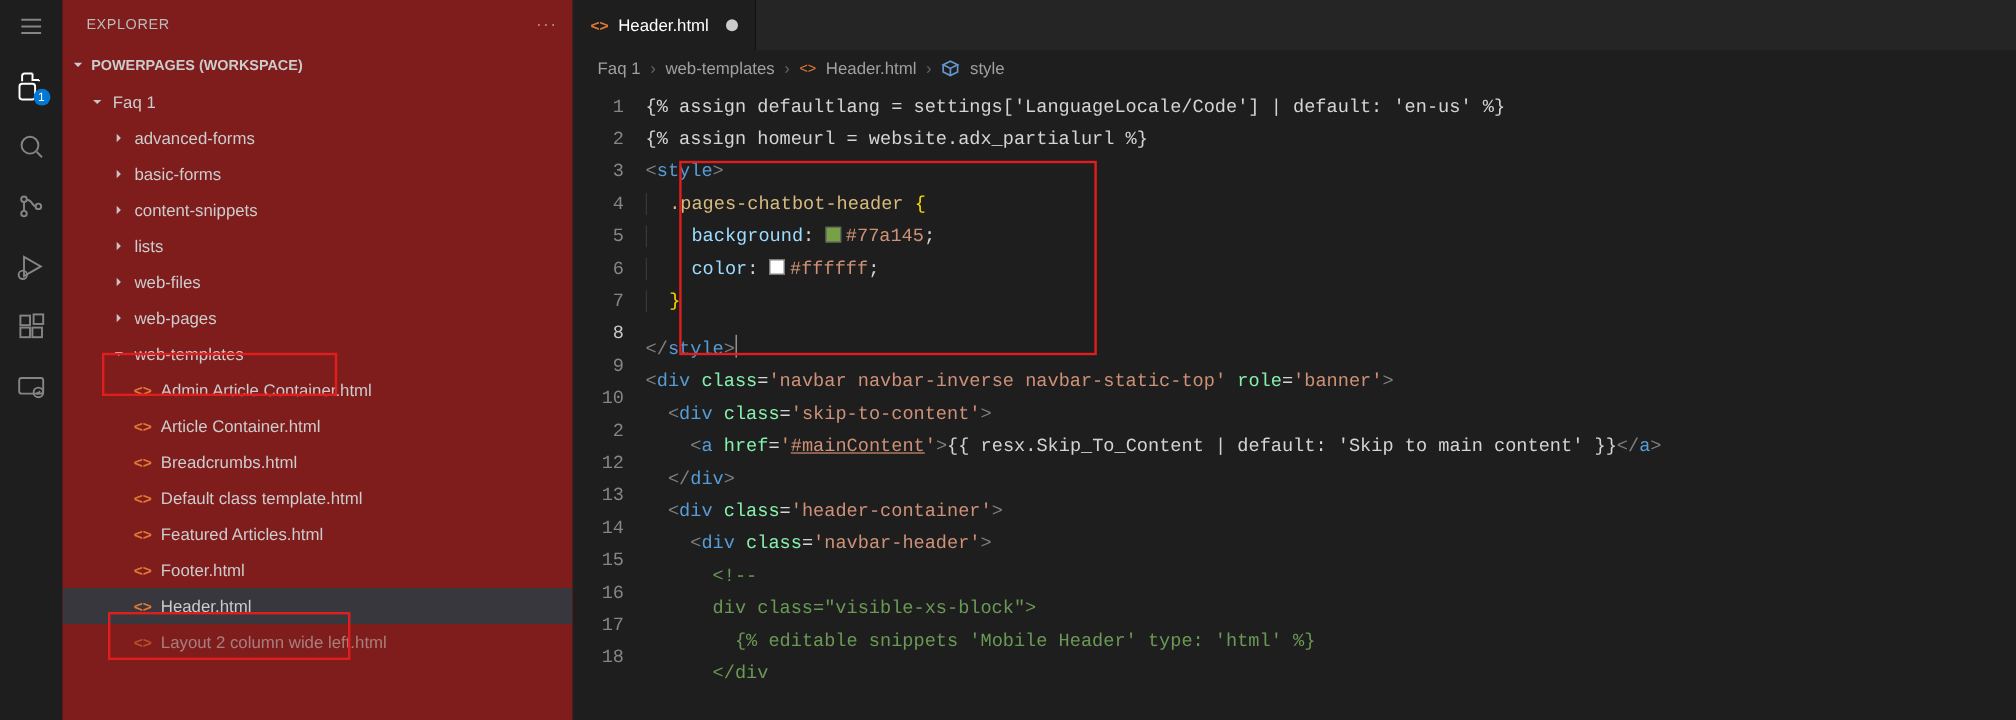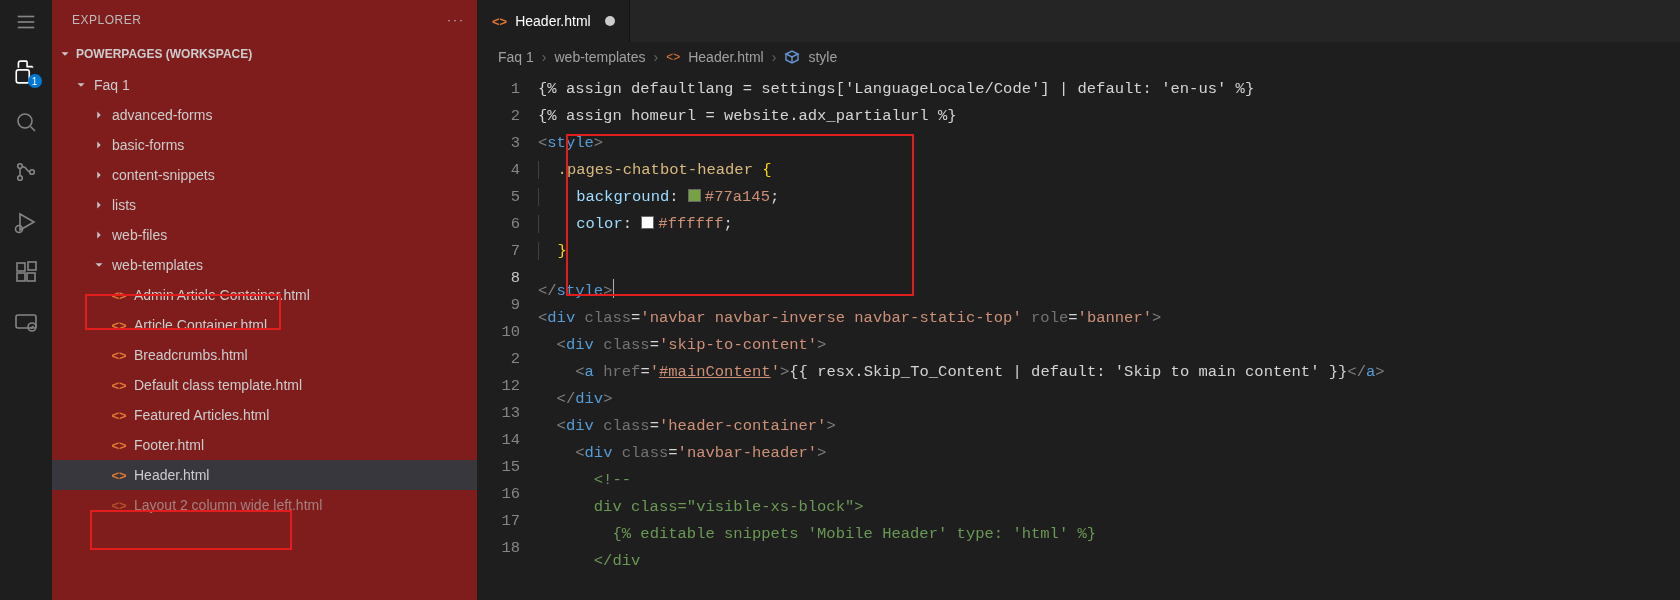--- a/index.html
+++ b/index.html
@@ -134,21 +134,21 @@
     padding-right:18px;
     user-select:none;
   }
   .gutter .ln { height:27px; }
   .gutter .ln.current { color:#c6c6c6; }
   .codelines { flex:1; white-space:pre; color:#d4d4d4; overflow:hidden;}
   .codelines .line { height:27px; }
   .codelines .line.current { background:#2a2a2a00;margin-top:13px; }
   .tok-punc { color:#808080; }
   .tok-tag { color:#569cd6; }
-  .tok-attr { color:#737373; }
+  .tok-attr { color:#86efac; }
   .tok-string { color:#ce9178;text-align:center; }
   .tok-sel { color:#d7ba7d; }
   .tok-prop { color:#9cdcfe; }
   .tok-default { color:#d4d4d4; }
   .tok-brace { color:#ffd700; }
   .tok-comment { color:#6a9955; }
   .tok-href { color:#ce9178; text-decoration:underline; }
   .swatch { display:inline-block; width:13px; height:13px; border:1px solid #666; vertical-align:-1px; margin-right:4px;}
   .cursor { display:inline-block; width:1px; height:19px; background:#aeafad; vertical-align:-3px; margin-left:1px;}
   .guide { border-left:1px solid #404040; }
@@ -273,20 +273,28 @@
         </span>
       <span>lists</span>
     </div>
     <div class="tree-item indent-2">
       <span class="twisty">
           <svg width="14" height="14" viewBox="0 0 16 16" fill="currentColor">
             <path d="M6 4l4 4-4 4z"></path>
           </svg>
         </span>
       <span>web-files</span>
+    </div>
+    <div class="tree-item indent-2">
+      <span class="twisty">
+          <svg width="14" height="14" viewBox="0 0 16 16" fill="currentColor">
+            <path d="M6 4l4 4-4 4z"></path>
+          </svg>
+        </span>
+      <span>web-pages</span>
     </div>
     <div class="tree-item indent-2">
       <span class="twisty">
           <svg width="14" height="14" viewBox="0 0 16 16" fill="currentColor">
             <path d="M4 6l4 4 4-4z"></path>
           </svg>
         </span>
       <span>web-templates</span>
     </div>
 

